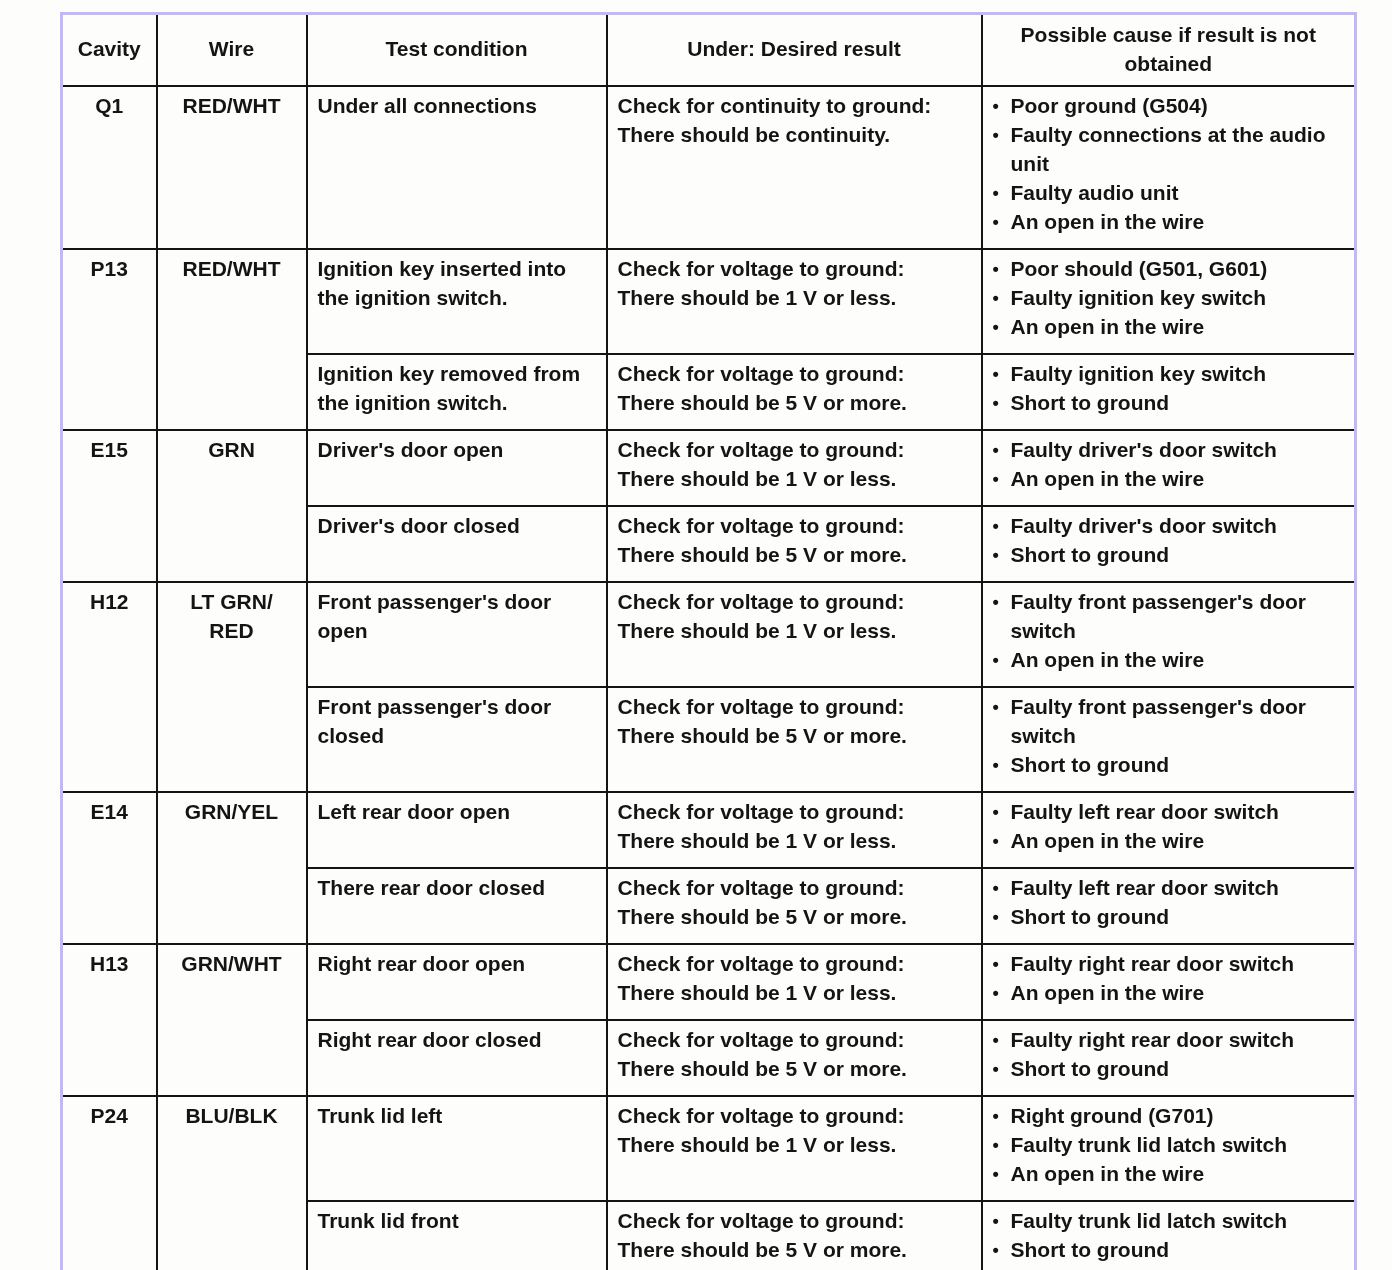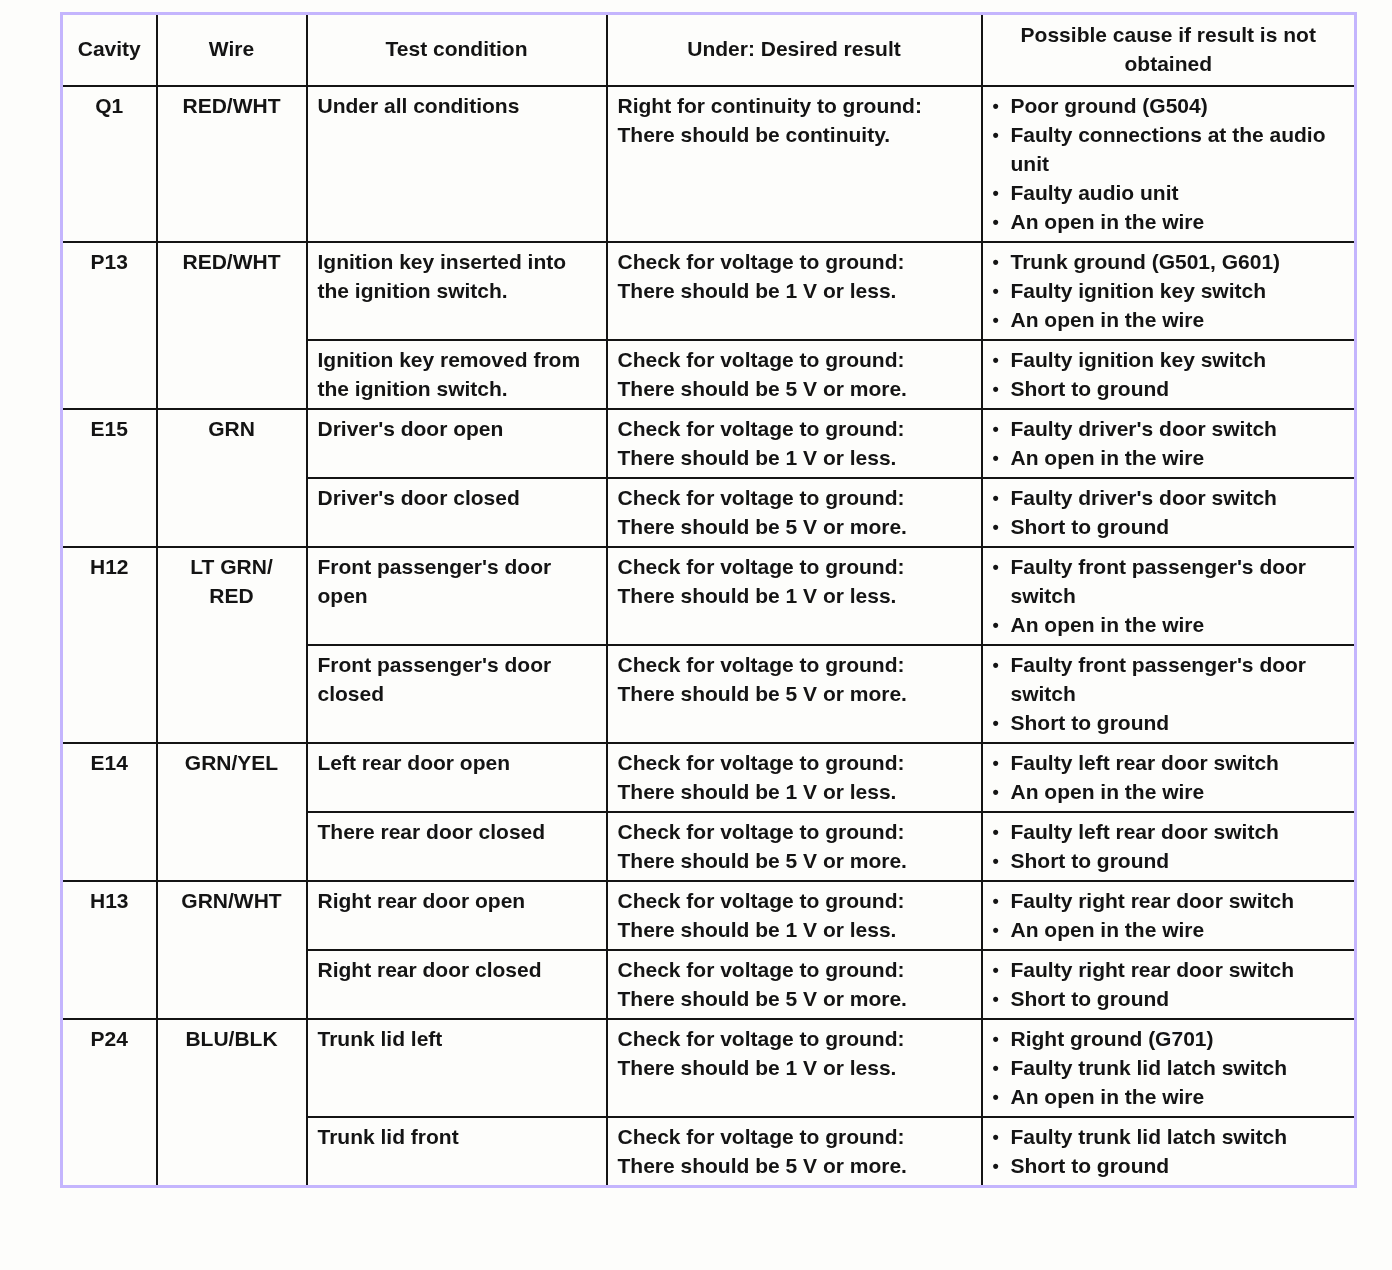--- a/index.html
+++ b/index.html
@@ -23,21 +23,21 @@
     width: 1294px;
     border-collapse: collapse;
     table-layout: fixed;
     background: #fdfdfb;
     border: 3px solid #c4b5fd;
   }
   table.diag th,
   table.diag td {
     border: 2px solid #141414;
     vertical-align: top;
-    padding: 5px 10px 4px 10px;
+    padding: 5px 10px 11px 10px;
     font-size: 21px;
     font-weight: 700;
     line-height: 1.38;
     color: #141414;
     white-space: pre-line;
     word-wrap: break-word;
   }
   table.diag th {
     text-align: center;
     vertical-align: middle;
@@ -81,32 +81,32 @@
         <th>Wire</th>
         <th>Test condition</th>
         <th>Under: Desired result</th>
         <th>Possible cause if result is not obtained</th>
       </tr>
     </thead>
     <tbody>
         <tr>
           <td class="center">Q1</td>
           <td class="center">RED/WHT</td>
-          <td>Under all conditions</td>
-          <td>Right for continuity to ground:
+          <td>Under all connections</td>
+          <td>Check for continuity to ground:
 There should be continuity.</td>
           <td><div class="cause-list"><div class="cause"><span class="bullet">•</span><span class="cause-text">Poor ground (G504)</span></div><div class="cause"><span class="bullet">•</span><span class="cause-text">Faulty connections at the audio unit</span></div><div class="cause"><span class="bullet">•</span><span class="cause-text">Faulty audio unit</span></div><div class="cause"><span class="bullet">•</span><span class="cause-text">An open in the wire</span></div></div></td>
         </tr>
         <tr>
           <td rowspan="2" class="center">P13</td>
           <td rowspan="2" class="center">RED/WHT</td>
           <td>Ignition key inserted into the ignition switch.</td>
           <td>Check for voltage to ground:
 There should be 1 V or less.</td>
-          <td><div class="cause-list"><div class="cause"><span class="bullet">•</span><span class="cause-text">Trunk ground (G501, G601)</span></div><div class="cause"><span class="bullet">•</span><span class="cause-text">Faulty ignition key switch</span></div><div class="cause"><span class="bullet">•</span><span class="cause-text">An open in the wire</span></div></div></td>
+          <td><div class="cause-list"><div class="cause"><span class="bullet">•</span><span class="cause-text">Poor should (G501, G601)</span></div><div class="cause"><span class="bullet">•</span><span class="cause-text">Faulty ignition key switch</span></div><div class="cause"><span class="bullet">•</span><span class="cause-text">An open in the wire</span></div></div></td>
         </tr>
         <tr>
           <td>Ignition key removed from the ignition switch.</td>
           <td>Check for voltage to ground:
 There should be 5 V or more.</td>
           <td><div class="cause-list"><div class="cause"><span class="bullet">•</span><span class="cause-text">Faulty ignition key switch</span></div><div class="cause"><span class="bullet">•</span><span class="cause-text">Short to ground</span></div></div></td>
         </tr>
         <tr>
           <td rowspan="2" class="center">E15</td>
           <td rowspan="2" class="center">GRN</td>

